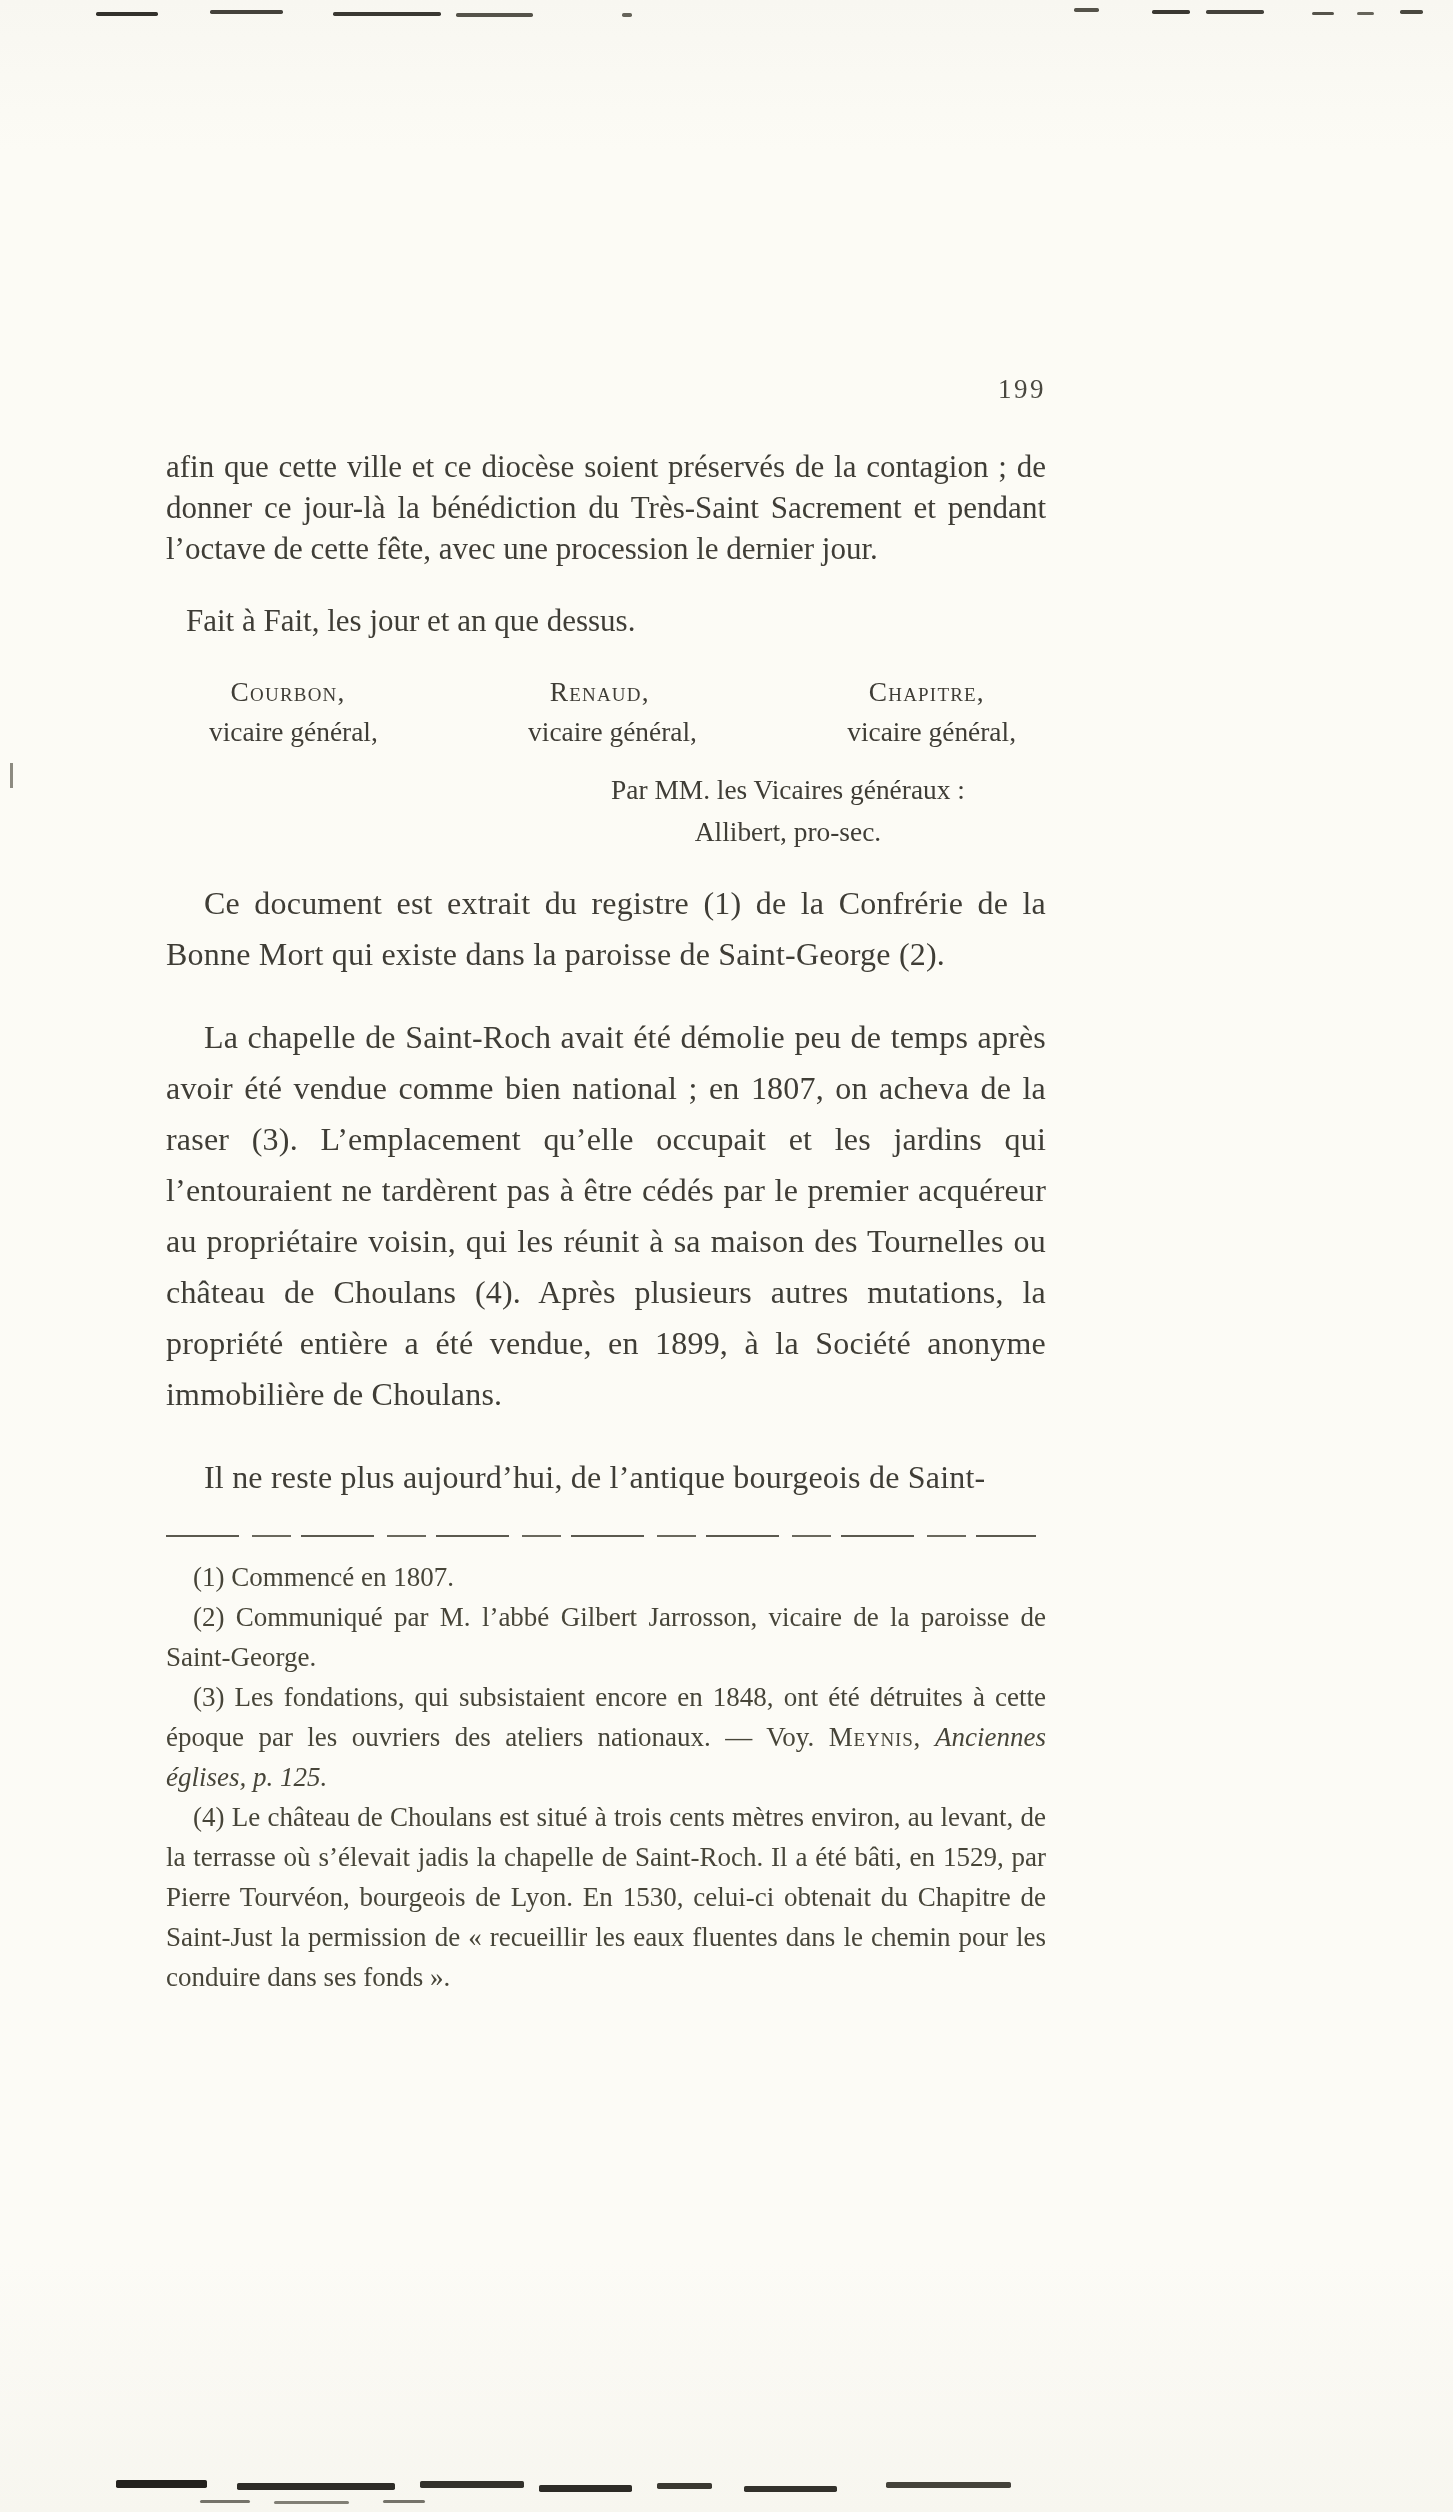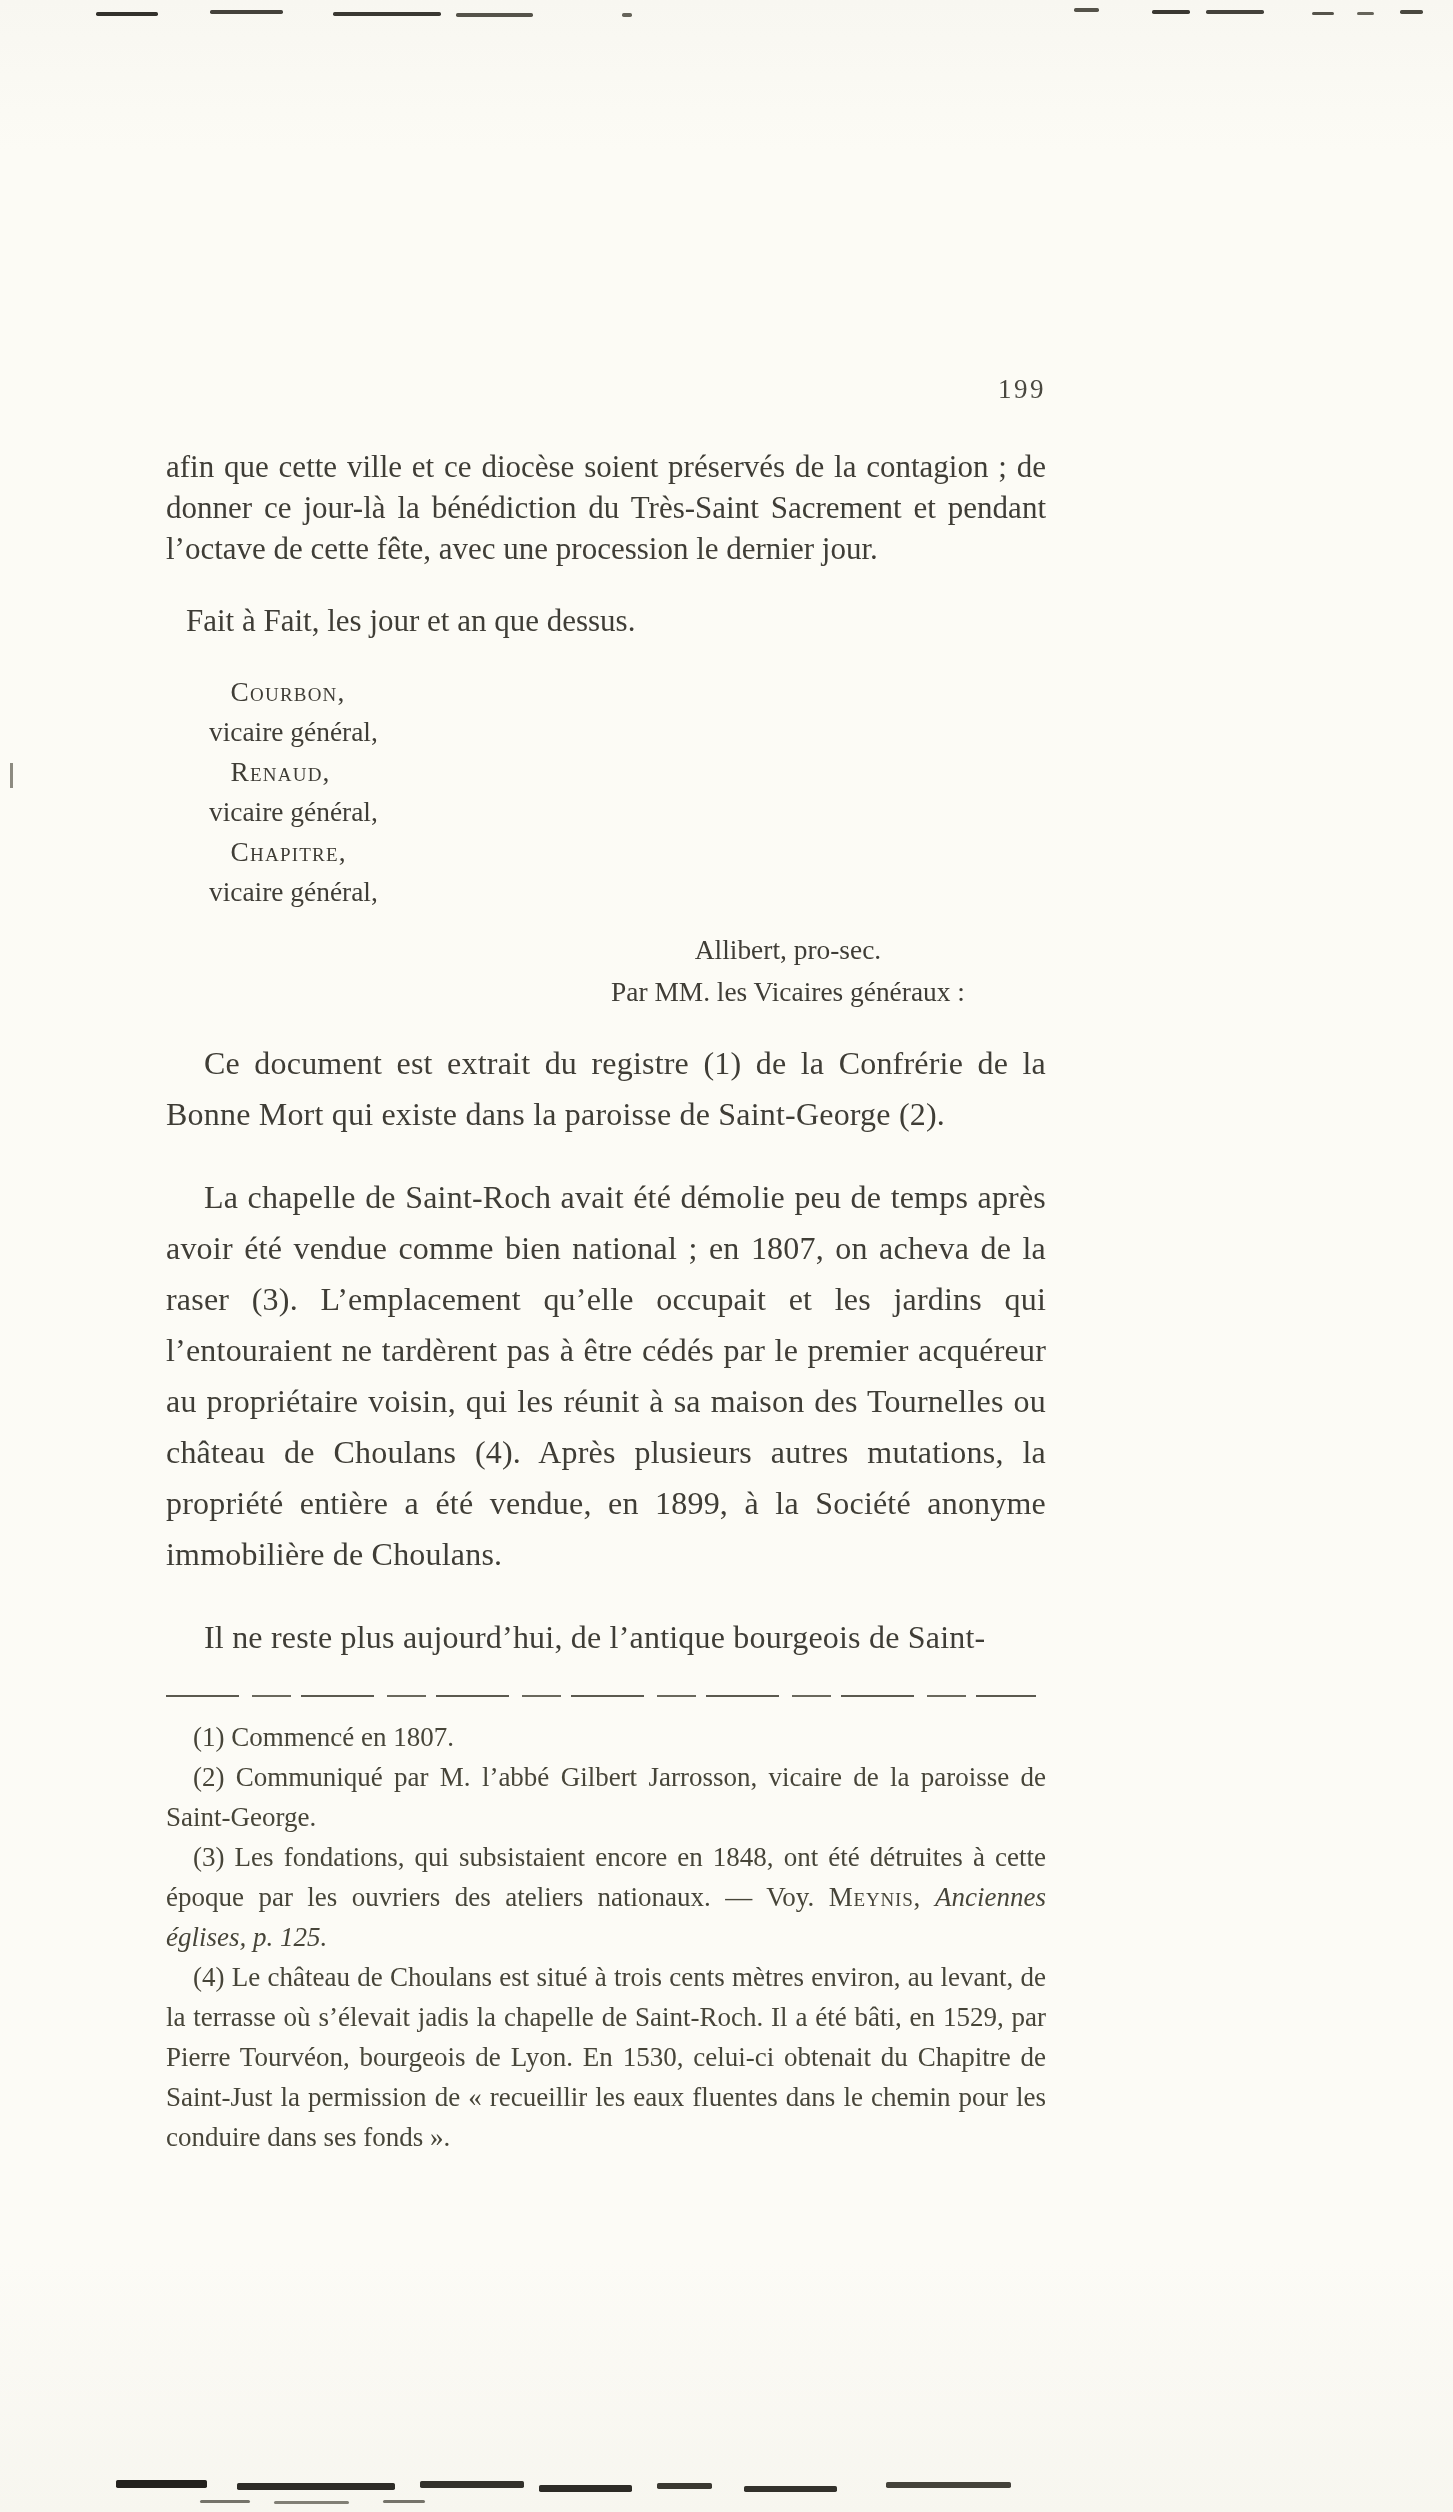--- a/index.html
+++ b/index.html
@@ -38,21 +38,20 @@
   .small-text { font-size: 31px; line-height: 41px; }
   .p1 { margin-top: 35px; text-align: justify; }
   .p2 { margin-top: 11.6px; text-indent: 20px; }
   .sigs {
     margin-top: 13.3px;
     display: flex;
     justify-content: space-between;
     padding: 0 30px 0 43px;
     font-size: 27.4px;
     line-height: 40px;
-    flex-direction: column;
   }
   .sig-name {
     padding-left: 21.6px;
     font-variant: small-caps;
     letter-spacing: 1.2px;
   }
   .par-mm {
     margin-top: 16.6px;
     margin-left: 389px;
     width: 466px;
@@ -140,22 +139,22 @@
         <div class="sig-name">Renaud,</div>
         <div class="sig-title">vicaire général,</div>
       </div>
       <div class="sig">
         <div class="sig-name">Chapitre,</div>
         <div class="sig-title">vicaire général,</div>
       </div>
     </div>
 
     <div class="par-mm">
+      <div>Par MM. les Vicaires généraux :</div>
       <div>Allibert, pro-sec.</div>
-      <div>Par MM. les Vicaires généraux :</div>
     </div>
 
     <p class="main-text p3">Ce document est extrait du registre (1) de la Confrérie de la Bonne Mort qui existe dans la paroisse de Saint-George (2).</p>
 
     <p class="main-text p4">La chapelle de Saint-Roch avait été démolie peu de temps après avoir été vendue comme bien national ; en 1807, on acheva de la raser (3). L’emplacement qu’elle occupait et les jardins qui l’entouraient ne tardèrent pas à être cédés par le premier acquéreur au propriétaire voisin, qui les réunit à sa maison des Tournelles ou château de Choulans (4). Après plusieurs autres mutations, la propriété entière a été vendue, en 1899, à la Société anonyme immobilière de Choulans.</p>
 
     <p class="main-text p5">Il ne reste plus aujourd’hui, de l’antique bourgeois de Saint-</p>
 
     <div class="fn-rule"></div>
 

